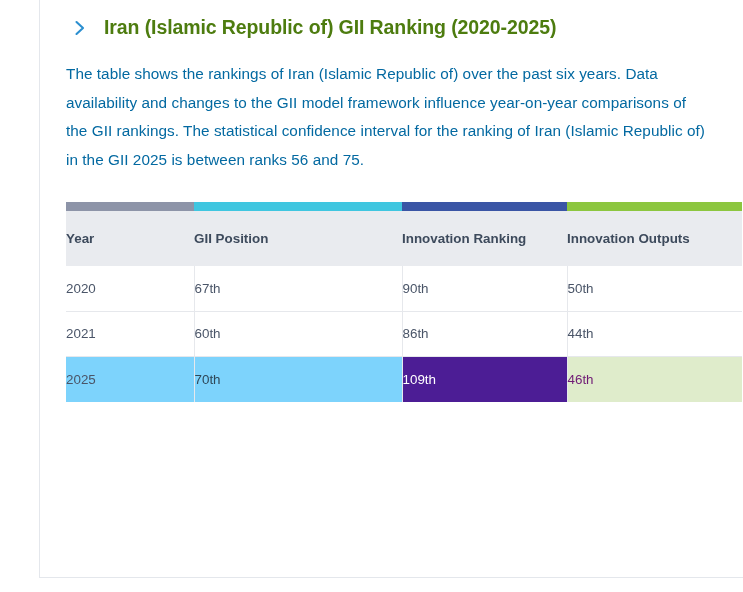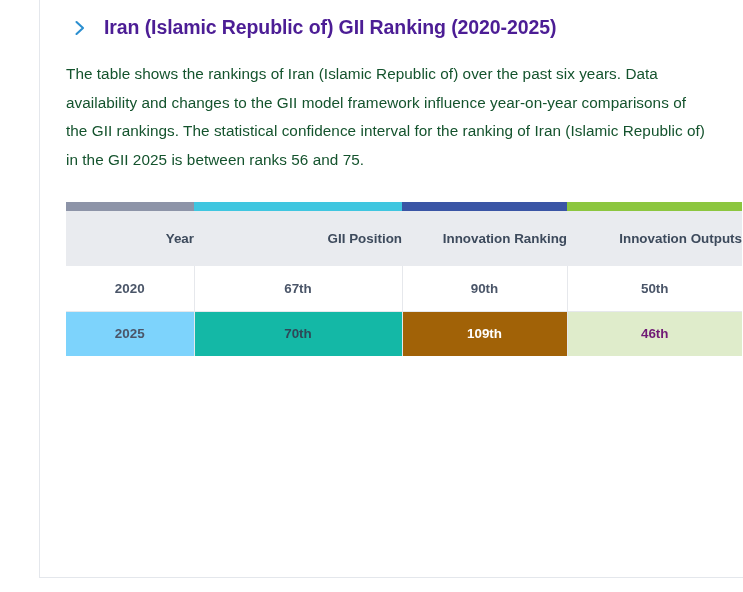--- a/index.html
+++ b/index.html
@@ -57,29 +57,29 @@
     align-items: center;
     justify-content: center;
     margin-left: 4px;
     margin-right: 14px;
     flex: 0 0 auto;
   }
   .chev svg { display: block; }
   .section-title {
     font-size: 19.5px;
     font-weight: bold;
-    color: #4c1d95;
+    color: #4d7c0f;
     letter-spacing: -0.1px;
     white-space: nowrap;
   }
   .intro {
     margin-top: 17px;
     font-size: 15.3px;
     line-height: 28.5px;
-    color: #14532d;
+    color: #0369a1;
     width: 640px;
     letter-spacing: 0.05px;
   }
   table.rank {
     margin-top: 28px;
     border-collapse: collapse;
     width: 676px;
     table-layout: fixed;
   }
   table.rank col.c0 { width: 128px; }
@@ -93,42 +93,41 @@
     border: none;
   }
   tr.colorbar td > div { height: 9px; width: 100%; }
 
   thead th {
     background: #e9ebef;
     height: 55px;
     font-size: 13.4px;
     font-weight: bold;
     color: #3d4a5c;
-    text-align: right;
+    text-align: left;
     border: none;
     padding: 0;
     vertical-align: middle;
   }
   tbody td {
     height: 44.5px;
     font-size: 13.4px;
     color: #4a5568;
-    text-align: center;
+    text-align: left;
     background: #ffffff;
     border-bottom: 1px solid #e6e8ec;
     border-right: 1px solid #e6e8ec;
     padding: 0;
     vertical-align: middle;
-    font-weight: bold;
   }
   tbody td:last-child { border-right: none; }
   tbody tr:last-child td { border-bottom: none; }
   tbody tr.highlight td { background: #7dd3fc; }
-  tbody tr.highlight td.hl-gii { background: #14b8a6; color: #2f4858; margin-left: 12px; }
-  tbody tr.highlight td.hl-in { background: #a16207; color: #ffffff; }
+  tbody tr.highlight td.hl-gii { background: #7dd3fc; color: #2f4858; margin-left: 12px; }
+  tbody tr.highlight td.hl-in { background: #4c1d95; color: #ffffff; }
   tbody tr.highlight td.hl-out { background: #dfeccb; color: #701a75; }
 </style>
 </head>
 <body>
 
 <div class="page">
   <div class="card-rule"></div>
   <div class="card-rule-bottom"></div>
 
   <div class="content">
@@ -173,20 +172,26 @@
           <th>Innovation Outputs</th>
         </tr>
       </thead>
       <tbody>
         <tr>
           <td>2020</td>
           <td>67th</td>
           <td>90th</td>
           <td>50th</td>
         </tr>
+        <tr>
+          <td>2021</td>
+          <td>60th</td>
+          <td>86th</td>
+          <td>44th</td>
+        </tr>
         <tr class="highlight">
           <td>2025</td>
           <td class="hl-gii">70th</td>
           <td class="hl-in">109th</td>
           <td class="hl-out">46th</td>
         </tr>
       </tbody>
     </table>
 
   </div>

